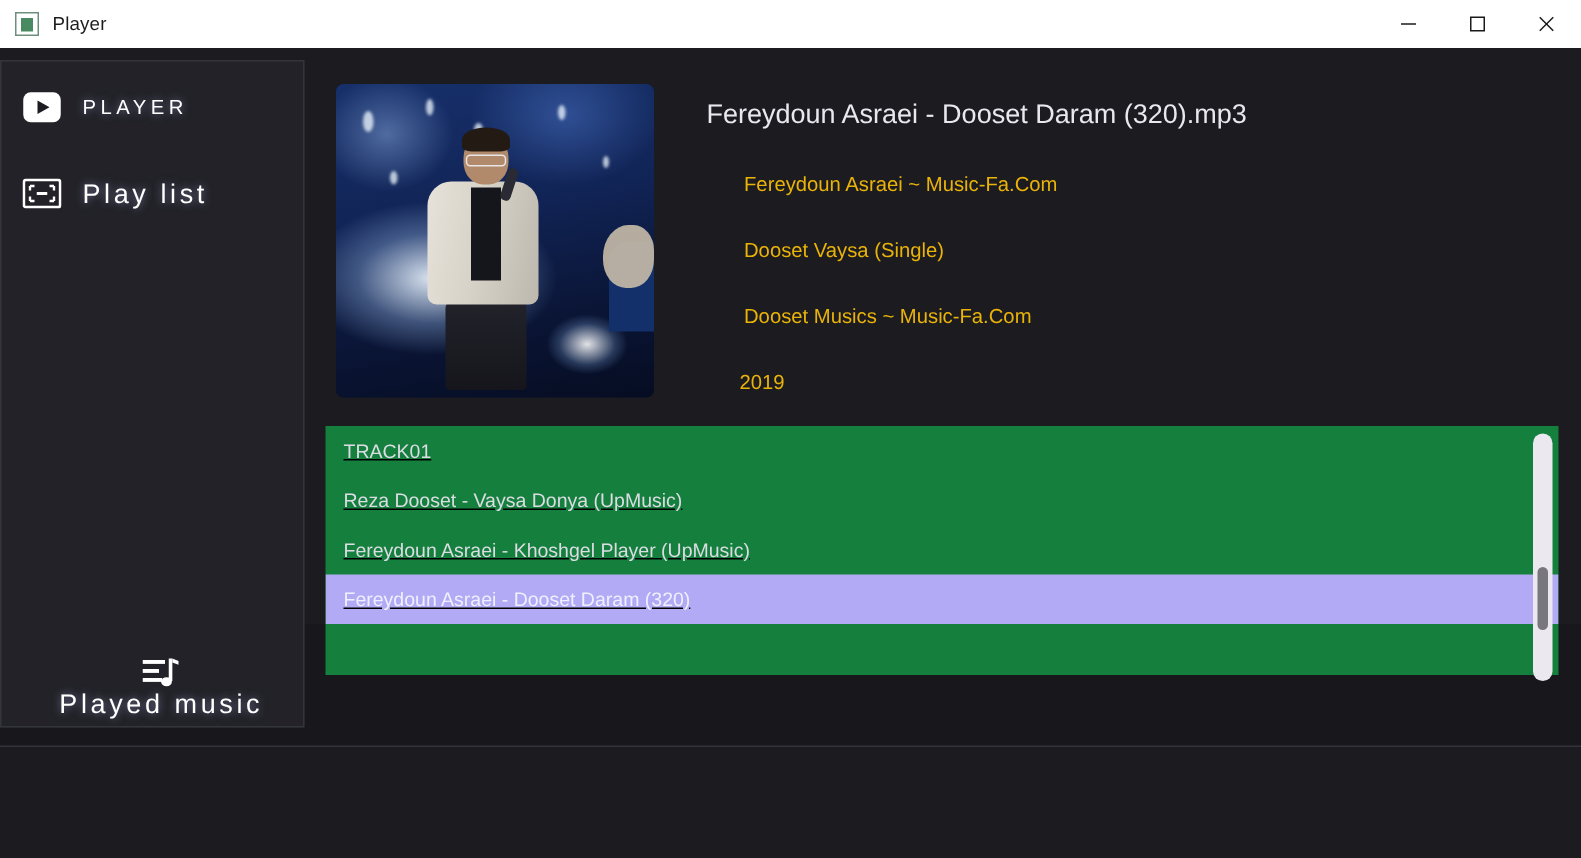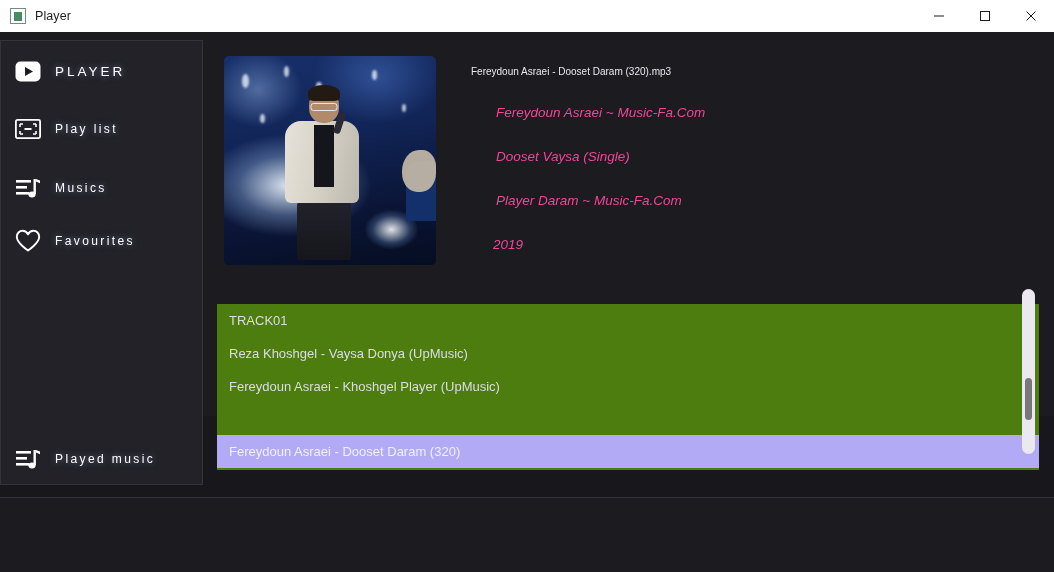--- a/index.html
+++ b/index.html
@@ -61,21 +61,21 @@
     display: flex; align-items: center;
   }
   .nav-icon {
     width: 30px; margin-left: 12px;
     display: flex; align-items: center; justify-content: center;
     color: #ffffff;
   }
   .nav-icon svg { display: block; }
   .nav-label {
     margin-left: 12px;
-    font-size: 12px;
+    font-size: 18px;
     color: #ffffff;
     letter-spacing: 2.4px;
     text-shadow: 0 0 6px rgba(190,190,255,0.55);
     white-space: nowrap;
   }
   .nav-label.caps { font-size: 13.5px; letter-spacing: 3px; }
 
   
   .art {
     position: absolute; left: 224px; top: 56px;
@@ -159,50 +159,49 @@
     width: 44px; height: 60px;
     background: #14306b;
     border-radius: 14px 10px 0 0;
   }
 
   .meta {
     position: absolute; left: 471px; top: 66px;
     width: 540px;
   }
   .meta-title {
-    font-size: 10px; color: #e8e8ee;
+    font-size: 18px; color: #e8e8ee;
     margin-bottom: 28px;
   }
   .meta-row {
-    font-size: 13.5px; color: #ec4899;
+    font-size: 13.5px; color: #eab308;
     margin-left: 25px;
     margin-bottom: 29px;
-    font-style: italic;
   }
   .meta-row:last-child { margin-bottom: 0; margin-left: 22px; }
 
   
   .tracklist {
-    position: absolute; left: 217px; top: 304px;
+    position: absolute; left: 217px; top: 284px;
     width: 822px; height: 166px;
-    background: #4d7c0f;
+    background: #15803d;
     overflow: hidden;
+    text-decoration: underline;
   }
   .track-row {
     height: 33px;
     display: flex; align-items: center;
     padding-left: 12px;
     font-size: 13px;
     color: #dcdce4;
     box-sizing: border-box;
   }
   .track-row.selected {
     background: #b3aaf5;
     color: #eef0ff;
-    margin-top: 32px;
   }
   .scrollbar {
     position: absolute; left: 1022px; top: 289px;
     width: 13px; height: 165px;
     background: #ebe9ef;
     border-radius: 7px;
   }
   .scroll-thumb {
     position: absolute; left: 3px; top: 120px;
     width: 7px; height: 42px;
@@ -270,44 +269,23 @@
           <path d="M5 5 h3 M5 5 v3" stroke="#ffffff" stroke-width="1.6" fill="none"></path>
           <path d="M21 5 h-3 M21 5 v3" stroke="#ffffff" stroke-width="1.6" fill="none"></path>
           <path d="M5 15 h3 M5 15 v-3" stroke="#ffffff" stroke-width="1.6" fill="none"></path>
           <path d="M21 15 h-3 M21 15 v-3" stroke="#ffffff" stroke-width="1.6" fill="none"></path>
           <rect x="9.5" y="9" width="7" height="2" fill="#ffffff"></rect>
         </svg>
       </span>
       <span class="nav-label">Play list</span>
     </div>
 
-    <div class="nav-item" style="top:126px;">
-      <span class="nav-icon">
-        <svg width="25" height="21" viewBox="0 0 25 21">
-          <rect x="0" y="2" width="15" height="2.6" fill="#ffffff"></rect>
-          <rect x="0" y="8" width="11" height="2.6" fill="#ffffff"></rect>
-          <rect x="0" y="14" width="13" height="2.6" fill="#ffffff"></rect>
-          <rect x="17.5" y="1" width="2.4" height="15" fill="#ffffff"></rect>
-          <ellipse cx="16" cy="16.5" rx="3.6" ry="3" fill="#ffffff"></ellipse>
-          <path d="M19.9 1 L24 2.6 L24 5.2 L19.9 3.6 Z" fill="#ffffff"></path>
-        </svg>
-      </span>
-      <span class="nav-label">Musics</span>
-    </div>
-
-    <div class="nav-item" style="top:179px;">
-      <span class="nav-icon">
-        <svg width="26" height="24" viewBox="0 0 26 24">
-          <path d="M13 21.5 C13 21.5 1.8 14.2 1.8 7.8 C1.8 4.3 4.4 1.8 7.5 1.8 C9.9 1.8 11.9 3.3 13 5.3 C14.1 3.3 16.1 1.8 18.5 1.8 C21.6 1.8 24.2 4.3 24.2 7.8 C24.2 14.2 13 21.5 13 21.5 Z" fill="none" stroke="#ffffff" stroke-width="1.9" stroke-linejoin="round"></path>
-        </svg>
-      </span>
-      <span class="nav-label">Favourites</span>
-    </div>
-
-    <div class="nav-item" style="top:397px;">
+
+
+    <div class="nav-item" style="top:397px;flex-direction:column;">
       <span class="nav-icon">
         <svg width="25" height="21" viewBox="0 0 25 21">
           <rect x="0" y="2" width="15" height="2.6" fill="#ffffff"></rect>
           <rect x="0" y="8" width="11" height="2.6" fill="#ffffff"></rect>
           <rect x="0" y="14" width="13" height="2.6" fill="#ffffff"></rect>
           <rect x="17.5" y="1" width="2.4" height="15" fill="#ffffff"></rect>
           <ellipse cx="16" cy="16.5" rx="3.6" ry="3" fill="#ffffff"></ellipse>
           <path d="M19.9 1 L24 2.6 L24 5.2 L19.9 3.6 Z" fill="#ffffff"></path>
         </svg>
       </span>
@@ -331,27 +309,27 @@
     <div class="fig-mic"></div>
     <div class="fig-head"></div>
     <div class="fig-hair"></div>
     <div class="fig-glass"></div>
   </div>
 
   <div class="meta">
     <div class="meta-title">Fereydoun Asraei - Dooset Daram (320).mp3</div>
     <div class="meta-row">Fereydoun Asraei ~ Music-Fa.Com</div>
     <div class="meta-row">Dooset Vaysa (Single)</div>
-    <div class="meta-row">Player Daram ~ Music-Fa.Com</div>
+    <div class="meta-row">Dooset Musics ~ Music-Fa.Com</div>
     <div class="meta-row">2019</div>
   </div>
 
   <div class="tracklist">
     <div class="track-row">TRACK01</div>
-    <div class="track-row">Reza Khoshgel - Vaysa Donya (UpMusic)</div>
+    <div class="track-row">Reza Dooset - Vaysa Donya (UpMusic)</div>
     <div class="track-row">Fereydoun Asraei - Khoshgel Player (UpMusic)</div>
     <div class="track-row selected">Fereydoun Asraei - Dooset Daram (320)</div>
   </div>
   <div class="scrollbar">
     <div class="scroll-thumb" style="top: 88.56px;"></div>
   </div>
 
   <div class="divider"></div>
   <div class="controls">
 

